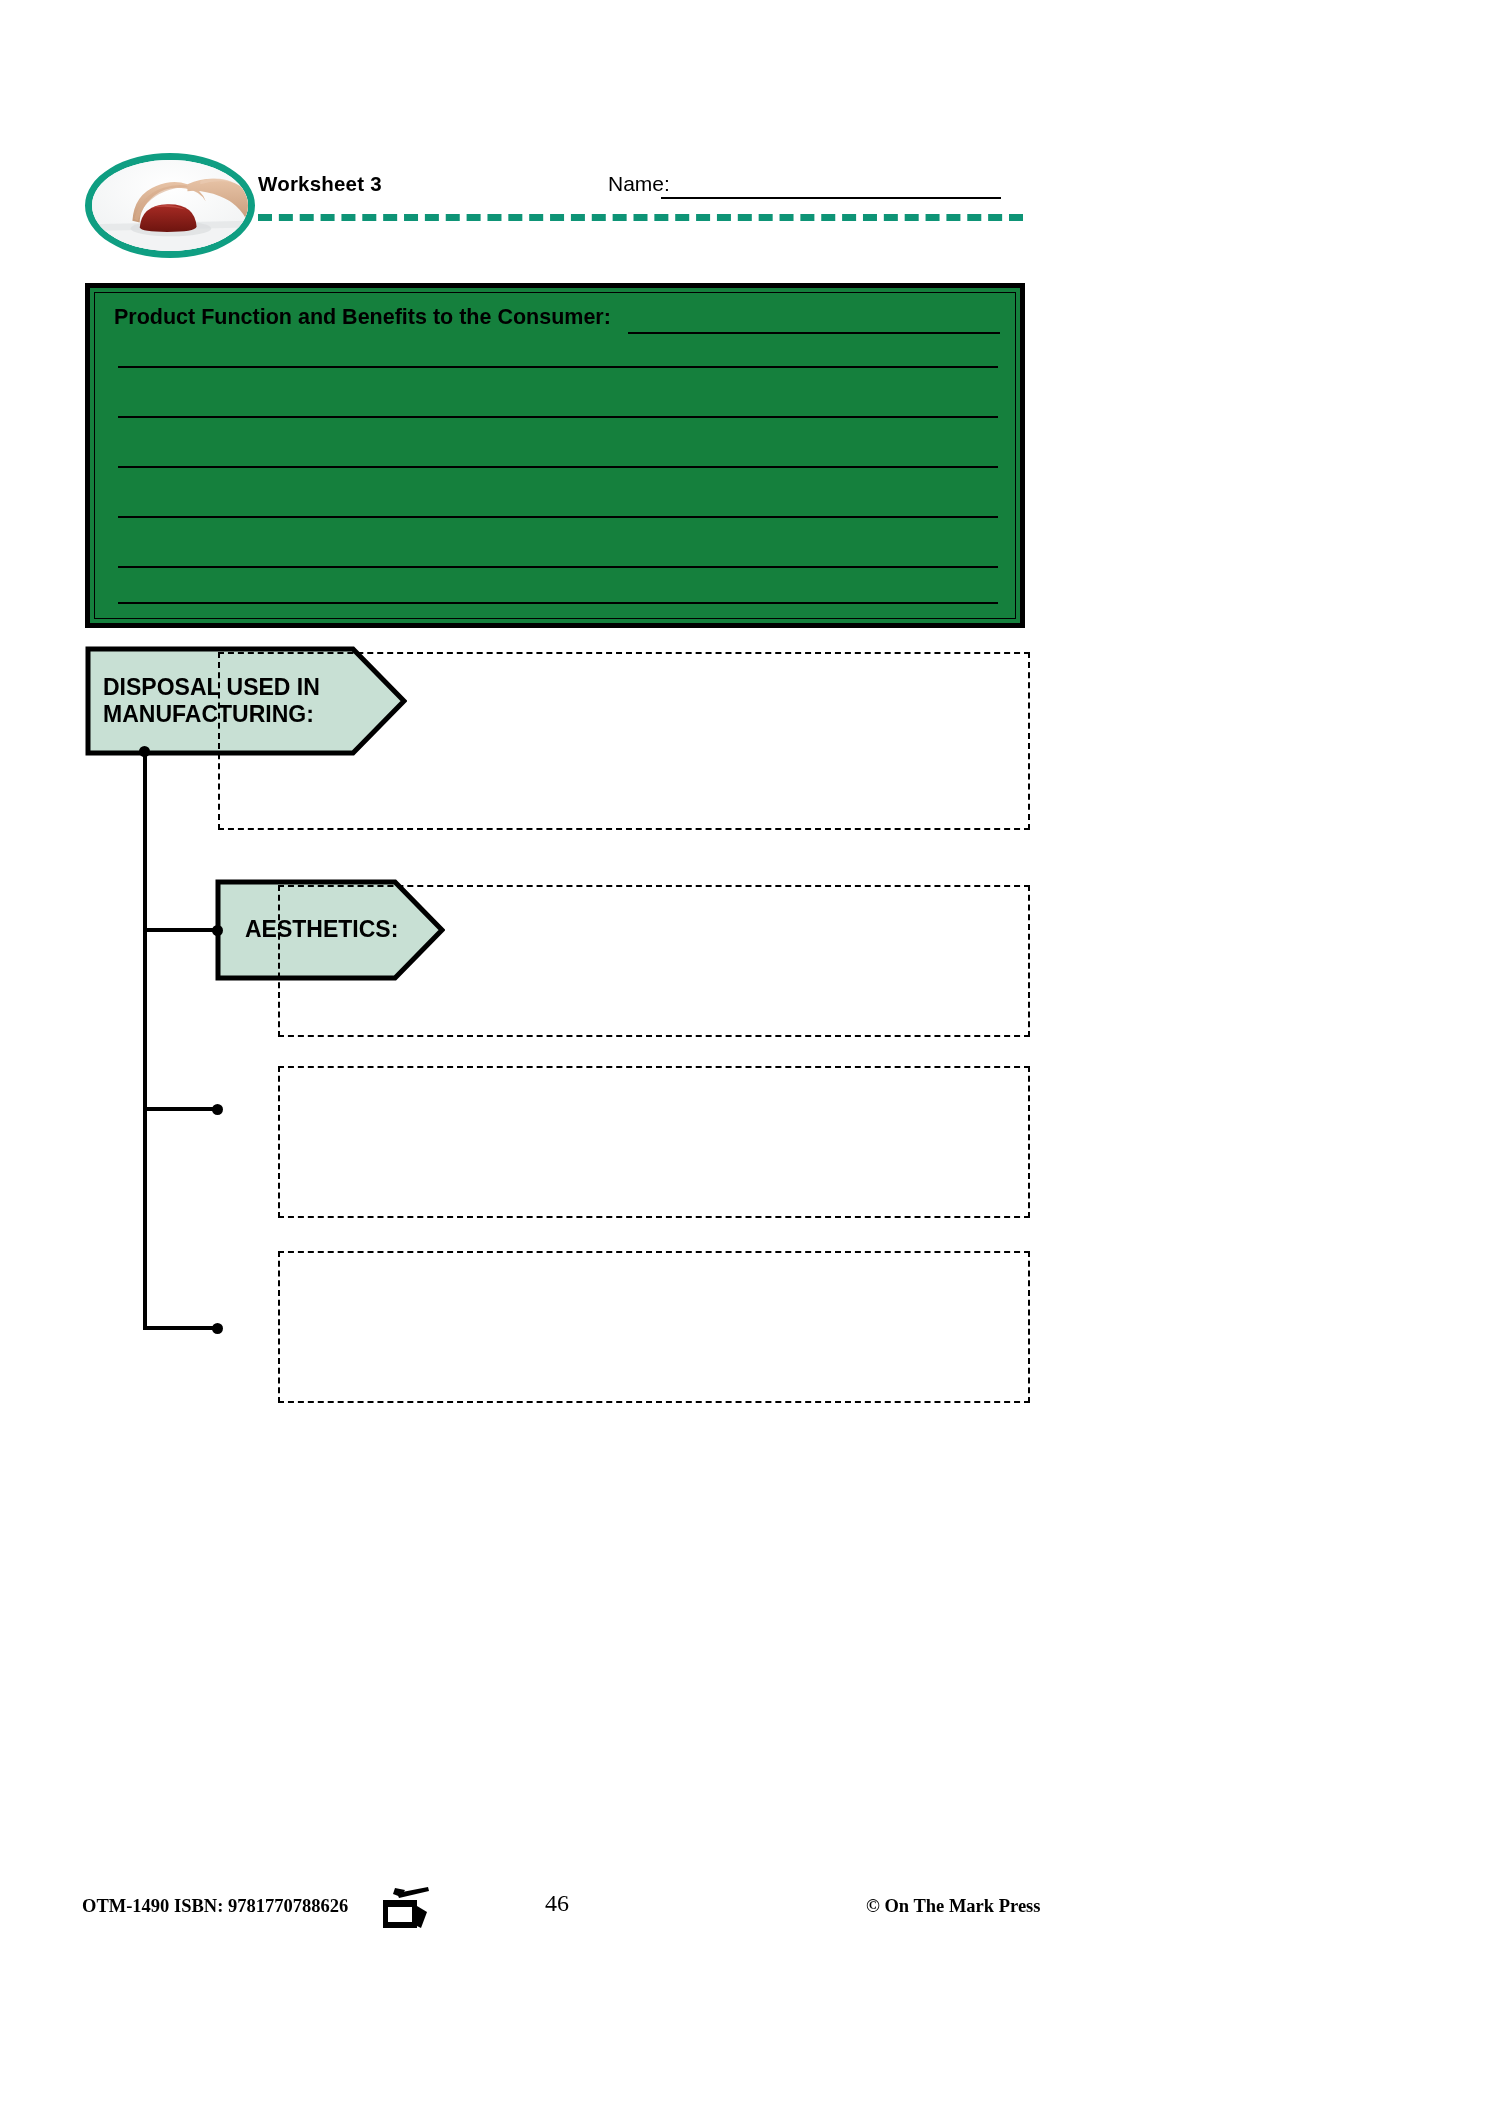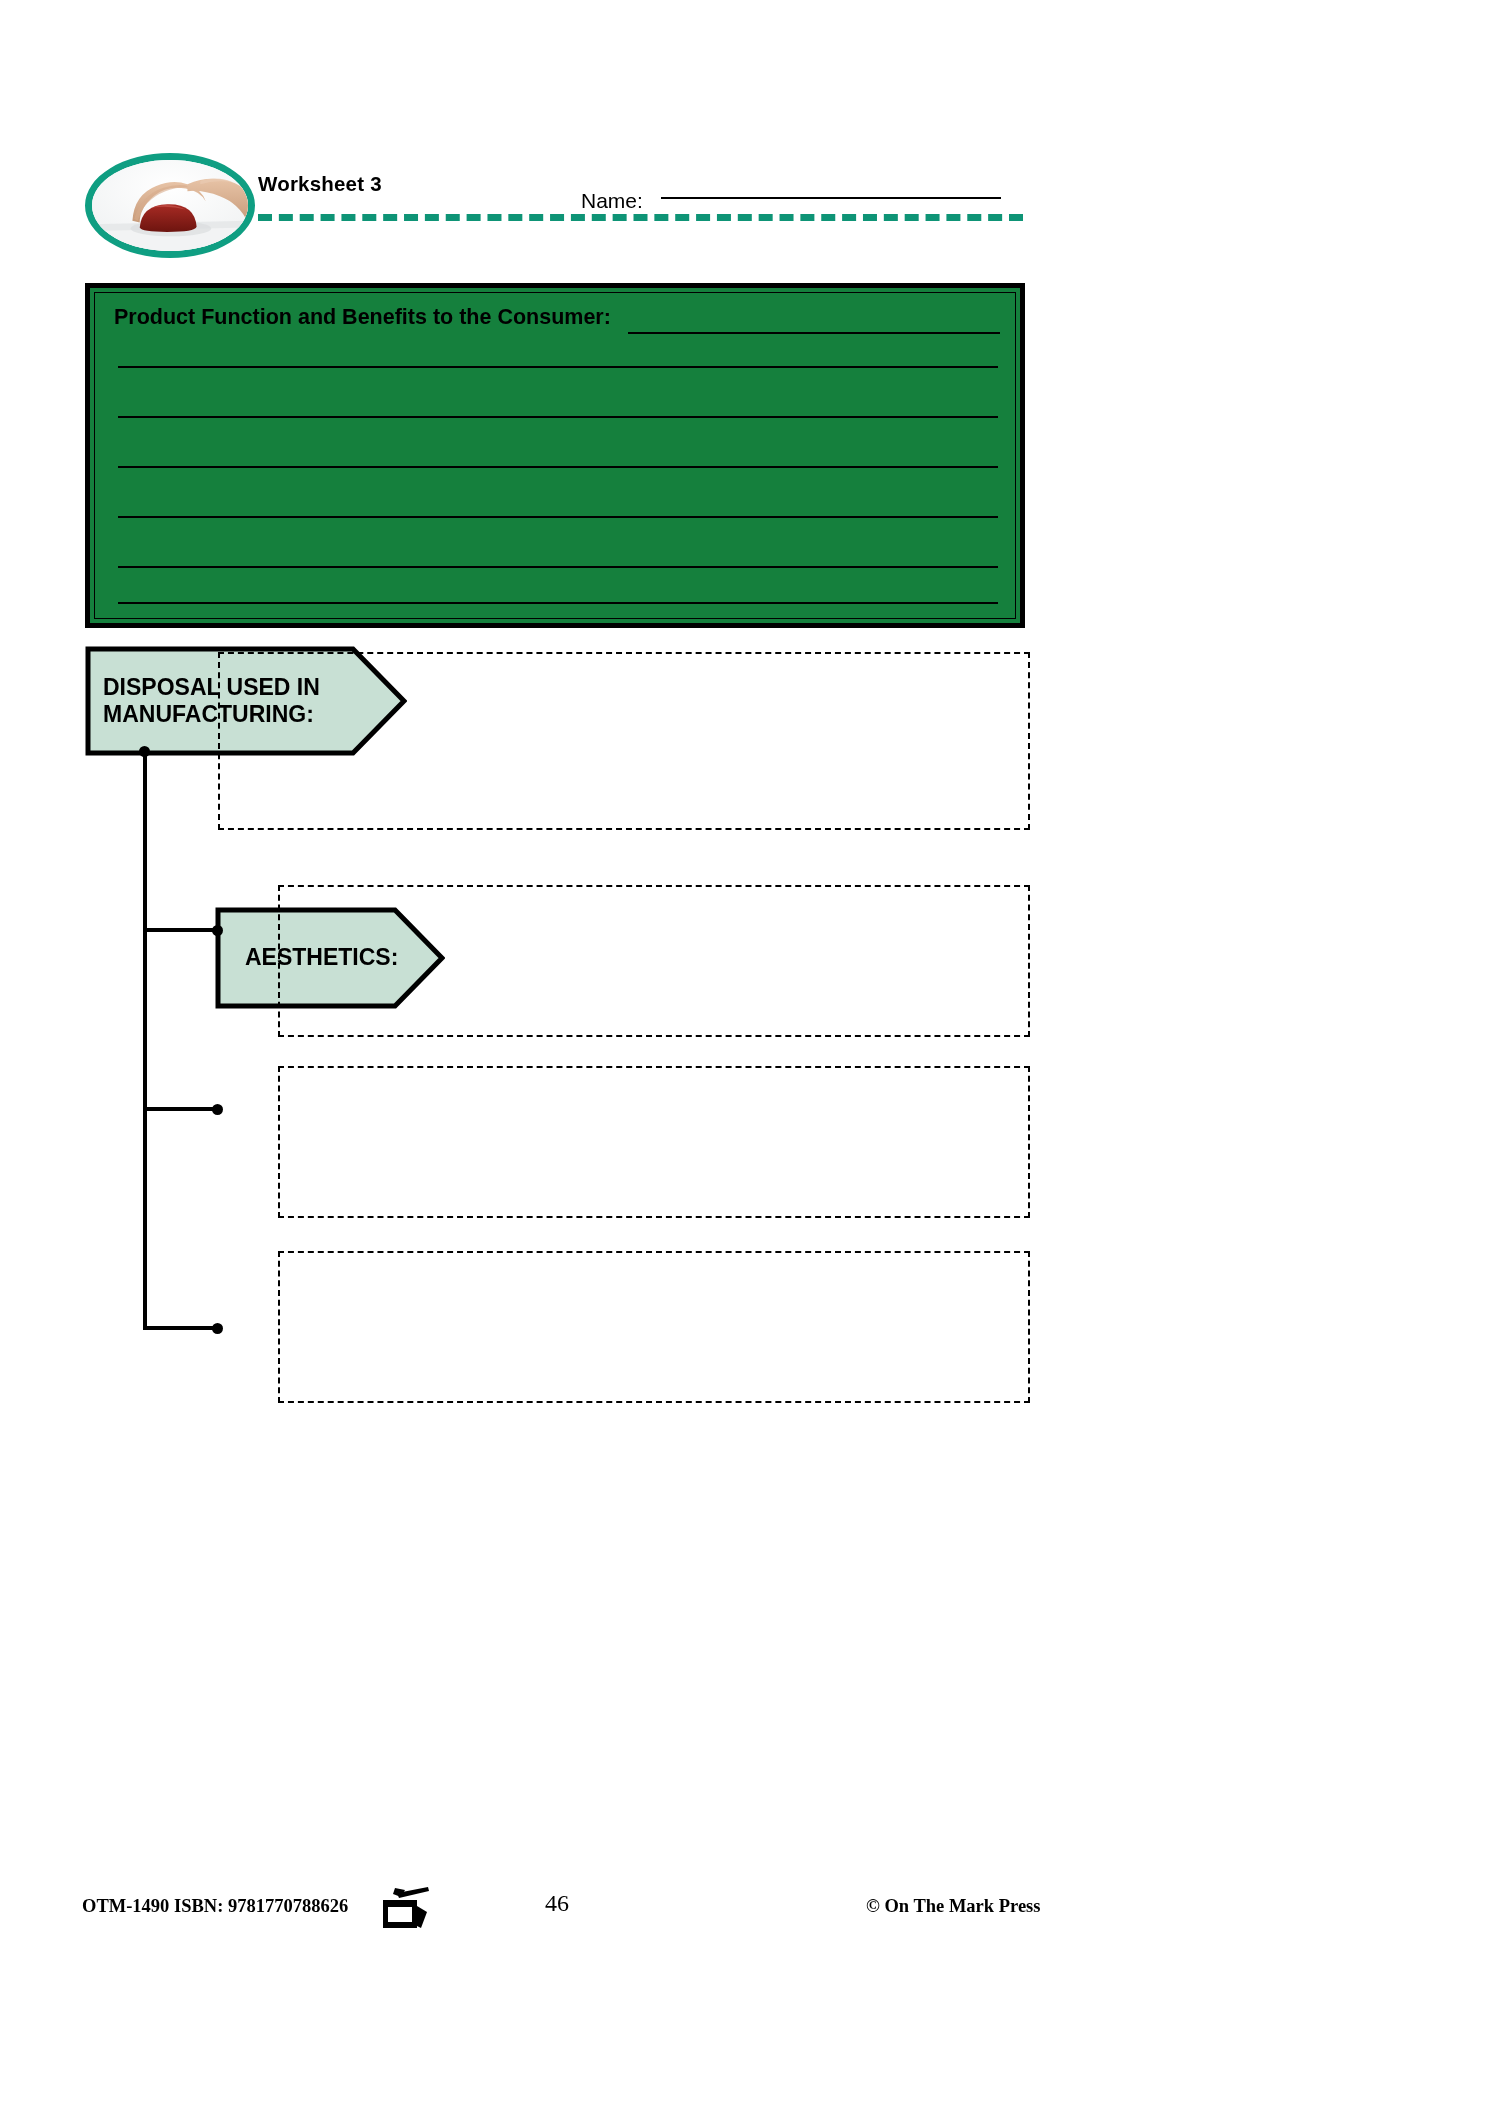--- a/index.html
+++ b/index.html
@@ -6,21 +6,21 @@
   body{width:1489px;height:2105px;position:relative;font-family:"Liberation Sans",sans-serif;color:#000;overflow:hidden;}
   .page{position:absolute;left:0;top:0;width:1489px;height:2105px;background:#fff;}
 
   
   .header{position:absolute;left:85px;top:148px;width:940px;height:120px;}
   .logo-oval{position:absolute;left:0px;top:5px;width:170px;height:105px;border-radius:50%;
              border:7px solid #0f9e82;background:#ffffff;overflow:hidden;box-sizing:border-box;}
   .logo-inner{position:absolute;left:0;top:0;width:100%;height:100%;}
   .ws-label{position:absolute;left:173px;top:24px;font-size:20.5px;font-weight:bold;letter-spacing:.2px;
             font-family:"Liberation Sans",sans-serif;white-space:nowrap;}
-  .name-label{position:absolute;left:496px;top:24px;font-size:21px;white-space:nowrap;margin-top:17px;}
+  .name-label{position:absolute;left:523px;top:24px;font-size:21px;white-space:nowrap;}
   .name-rule{position:absolute;left:576px;top:49px;width:340px;height:0;border-bottom:2px solid #000;}
   .green-dash{position:absolute;left:173px;top:66px;width:765px;height:0;
               border-bottom:7px dashed #0e9476;}
 
   
   .writebox{position:absolute;left:85px;top:283px;width:940px;height:345px;
             border:5px solid #000;box-sizing:border-box;background:#15803d;}
   .writebox-inner{position:absolute;left:4px;top:4px;right:4px;bottom:4px;
                   border:1.5px solid #000;box-sizing:border-box;}
   .wb-title{position:absolute;left:24px;top:17px;font-size:21.5px;font-weight:600;white-space:nowrap;}
@@ -115,21 +115,21 @@
       <svg width="322" height="110" viewBox="0 0 322 110">
         <path d="M3 3 L268 3 L319 55 L268 107 L3 107 Z" fill="#c8e0d4" stroke="#000" stroke-width="5" stroke-linejoin="miter"></path>
       </svg>
       <div class="pennant-label" style="left:18px;top:28px;font-size:23px;">DISPOSAL USED IN
 MANUFACTURING:</div>
     </div>
     <div class="dot" style="left:54px;top:106px;"></div>
     <div class="answerbox" style="left:133px;top:12px;width:812px;height:178px;"></div>
 
     <div class="spine" style="left:58px;top:288px;width:74px;height:4px;"></div>
-    <div class="pennant" style="left:130px;top:239px;width:230px;height:102px;margin-top:28px;">
+    <div class="pennant" style="left:130px;top:239px;width:230px;height:102px;">
       <svg width="230" height="102" viewBox="0 0 230 102">
         <path d="M3 3 L180 3 L227 51 L180 99 L3 99 Z" fill="#c8e0d4" stroke="#000" stroke-width="5" stroke-linejoin="miter"></path>
       </svg>
       <div class="pennant-label" style="left:30px;top:37px;font-size:23px;">AESTHETICS:</div>
     </div>
     <div class="dot" style="left:127px;top:285px;"></div>
     <div class="answerbox" style="left:193px;top:245px;width:752px;height:152px;"></div>
 
     <div class="spine" style="left:58px;top:467px;width:74px;height:4px;"></div>
     <div class="dot" style="left:127px;top:464px;"></div>

